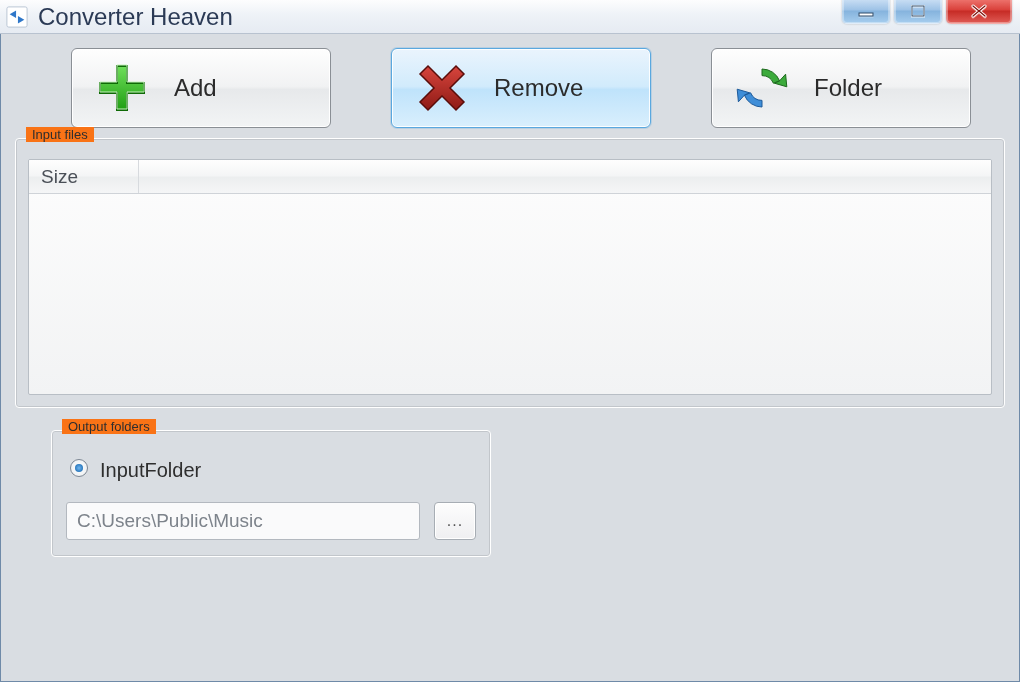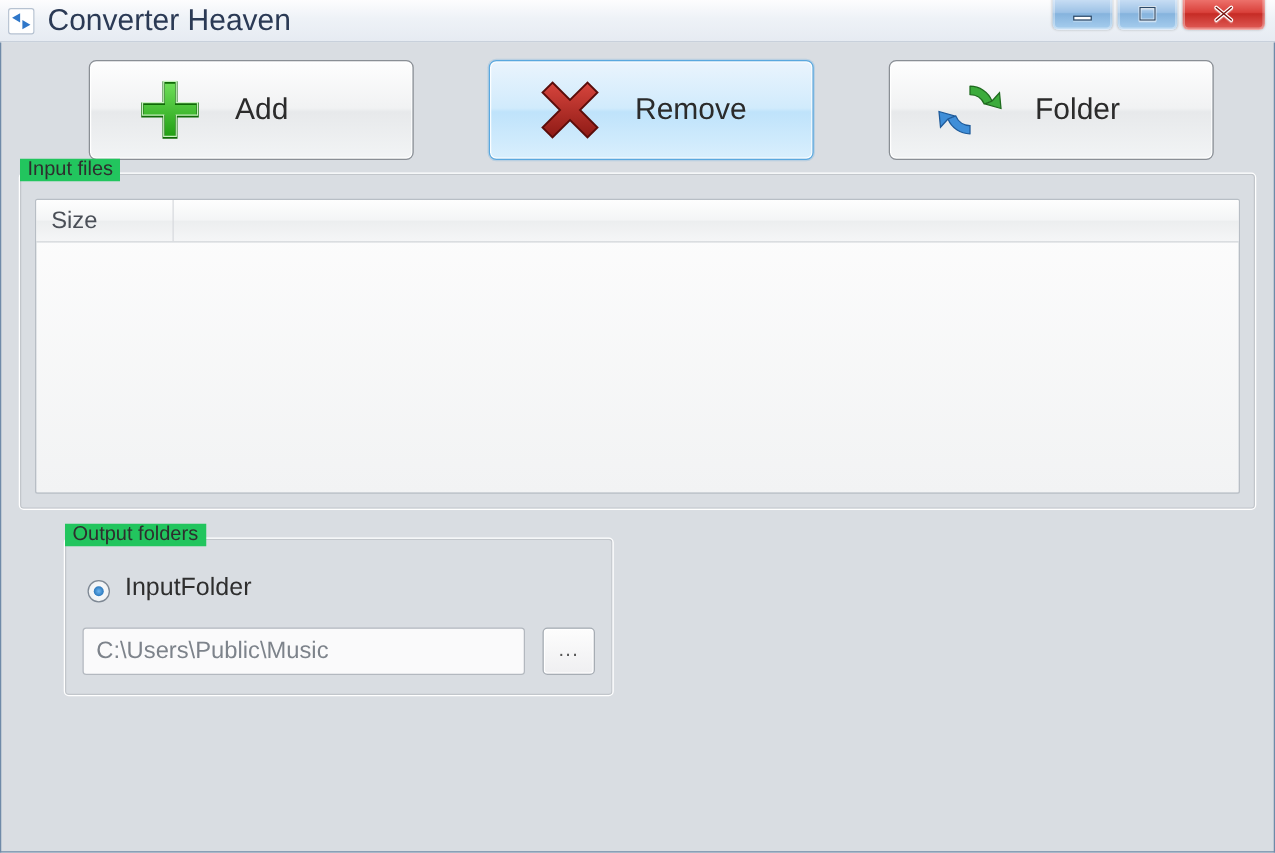--- a/index.html
+++ b/index.html
@@ -69,21 +69,21 @@
     padding:0 34px 0 56px;
     margin-bottom:10px;
   }
   .tool-btn {
     width:260px; height:80px;
     border:1px solid #8a8f95;
     border-radius:6px;
     background:linear-gradient(#fefefe,#f1f2f3 48%,#e7e9eb 52%,#f2f4f5);
     box-shadow:inset 0 0 0 1px #fff;
     display:flex; align-items:center;
-    padding-left:36px;
+    padding-left:22px;
     cursor:pointer;
     gap:24px;
   }
   .tool-btn.selected {
     background:linear-gradient(#eaf4fd,#d1ebfc 48%,#bfe3fb 52%,#d9effd);
     border-color:#5aa8df;
     box-shadow:inset 0 0 0 1px rgba(255,255,255,.9), 0 0 0 1px rgba(90,168,223,.25);
   }
   .tool-btn .icon { width:56px; height:56px; display:flex; align-items:center; justify-content:center; }
   .tool-btn .label { font-size:24px; color:#2b2b2b; }
@@ -92,24 +92,24 @@
   .groupbox {
     position:relative;
     border:1px solid #fff;
     box-shadow:inset 0 0 0 1px #c2c6cb;
     border-radius:4px;
     padding:20px 12px 12px 12px;
     margin-top:6px;
   }
   .groupbox .legend {
     position:absolute;
-    top:-12px; left:0;
-    background:#22c55e;
+    top:-12px; left:10px;
+    background:#f97316;
     padding:0 6px;
-    font-size:16px;
+    font-size:13px;
     color:#2e2e2e;
   }
   .files-list {
     height:236px;
     background:linear-gradient(#fdfdfd,#f2f3f4);
     border:1px solid #b8bec5;
     border-radius:2px;
     overflow:hidden;
   }
   .files-header {
@@ -131,21 +131,21 @@
   .col-spacer { flex:1; border-right:none; cursor:default; }
 
   
   .output-group {
     width:440px;
     margin-top:22px;
     padding:22px 14px 16px 14px;
     margin-left:36px;
   }
   .radio-row {
-    display:flex; align-items:flex-end;
+    display:flex; align-items:flex-start;
     margin:6px 0 20px 4px;
     cursor:pointer;
   }
   .radio {
     width:18px; height:18px; border-radius:50%;
     border:1px solid #7e8894;
     background:radial-gradient(#fff,#e9ecef);
     margin-right:12px;
     display:flex; align-items:center; justify-content:center;
   }

